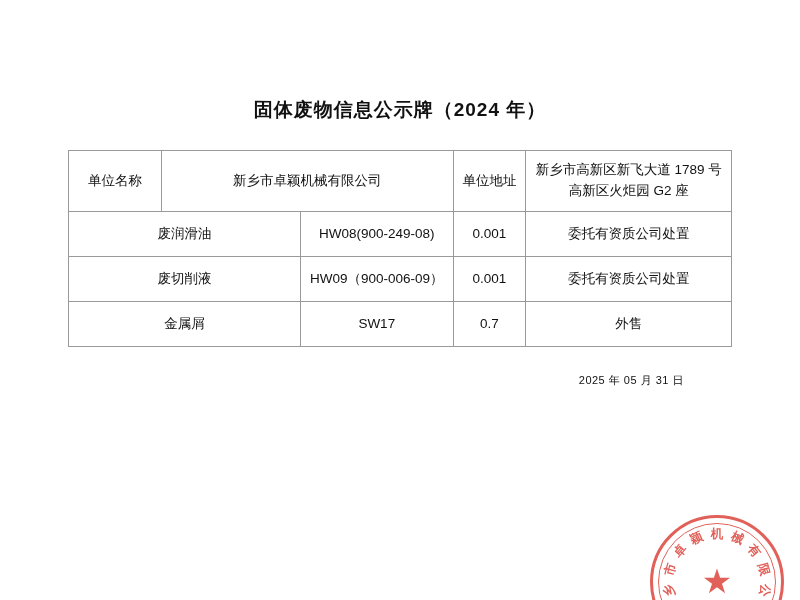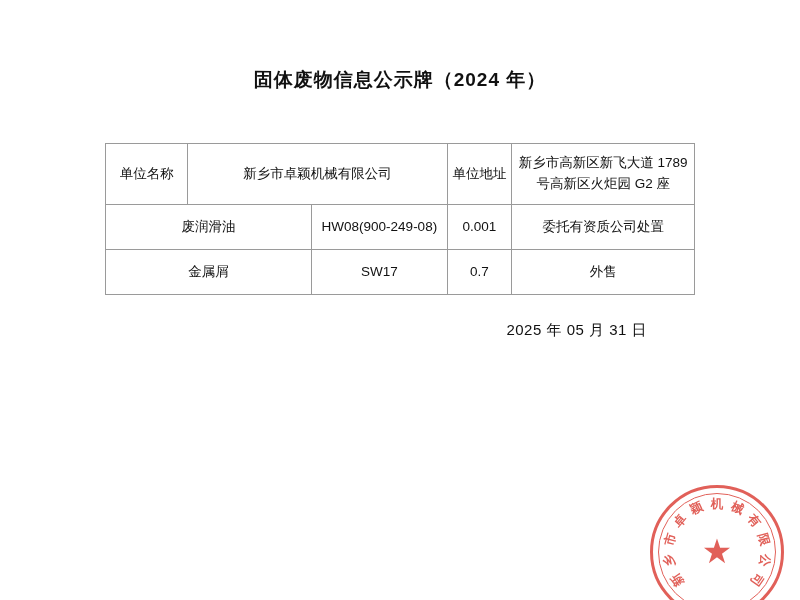--- a/index.html
+++ b/index.html
@@ -18,26 +18,26 @@
     position: relative;
     width: 800px;
     height: 600px;
     box-sizing: border-box;
   }
   .doc-title {
     text-align: center;
     font-size: 19px;
     font-weight: bold;
     letter-spacing: 1px;
-    margin-top: 67px;
+    margin-top: 97px;
     color: #111;
   }
   .table-wrap {
-    margin: 50px auto 0 auto;
-    width: 590px;
+    margin: 27px auto 0 auto;
+    width: 664px;
   }
   table.main {
     width: 100%;
     border-collapse: collapse;
     table-layout: fixed;
   }
   table.main td {
     border: 1px solid #9a9a9a;
     font-size: 13.5px;
     text-align: center;
@@ -53,21 +53,21 @@
   tr.r1 td { height: 46px; }
   tr.r2 td { height: 30px; }
   tr.r3 td { height: 30px; }
   tr.r4 td { height: 30px; }
   tr.rdata td { height: 30px; }
 
   .footer-date {
     margin: 26px 0 0 0;
     text-align: right;
     padding-right: 48px;
-    font-size: 15px;
+    font-size: 11px;
     letter-spacing: 0.5px;
     color: #111;
   }
 
   .stamp {
     position: absolute;
     left: 650px;
     top: 418px;
     width: 128px;
     height: 128px;
@@ -146,20 +146,26 @@
           <td class="left" colspan="2">新乡市高新区新飞大道 1789 号高新区火炬园 G2 座</td>
         </tr>
 
         <tr class="rdata">
           <td colspan="2">废润滑油</td>
           <td colspan="2">HW08(900-249-08)</td>
           <td colspan="1">0.001</td>
           <td colspan="2">委托有资质公司处置</td>
         </tr>
         <tr class="rdata">
+          <td colspan="2">废切削液</td>
+          <td colspan="2">HW09（900-006-09）</td>
+          <td colspan="1">0.001</td>
+          <td colspan="2">委托有资质公司处置</td>
+        </tr>
+        <tr class="rdata">
           <td colspan="2">金属屑</td>
           <td colspan="2">SW17</td>
           <td colspan="1">0.7</td>
           <td colspan="2">外售</td>
         </tr>
       </tbody>
     </table>
 
     <div class="footer-date">2025 年 05 月 31 日</div>
   </div>

